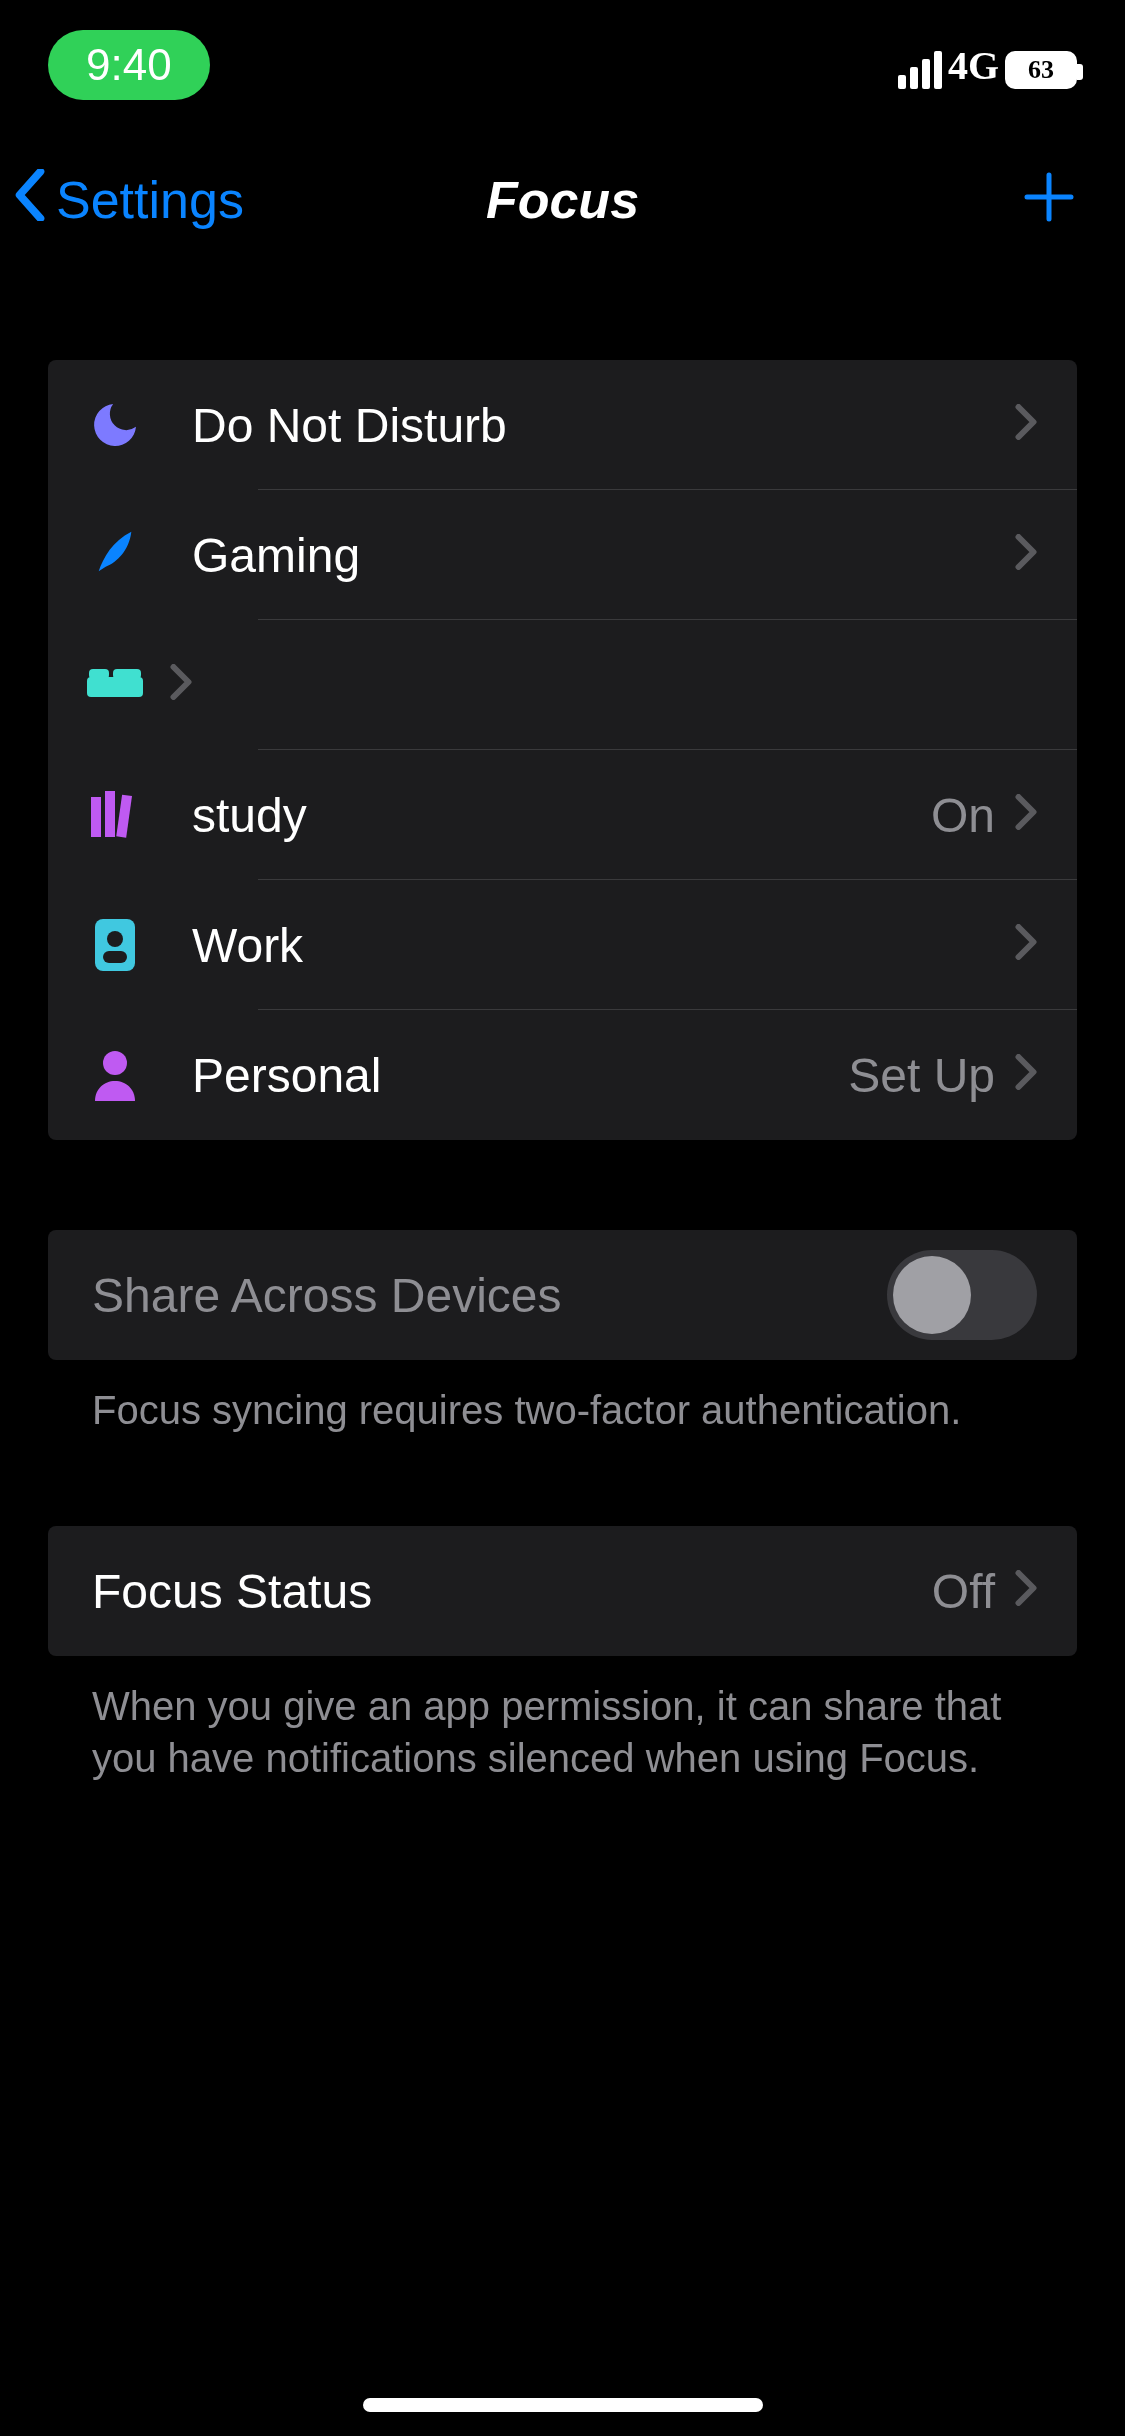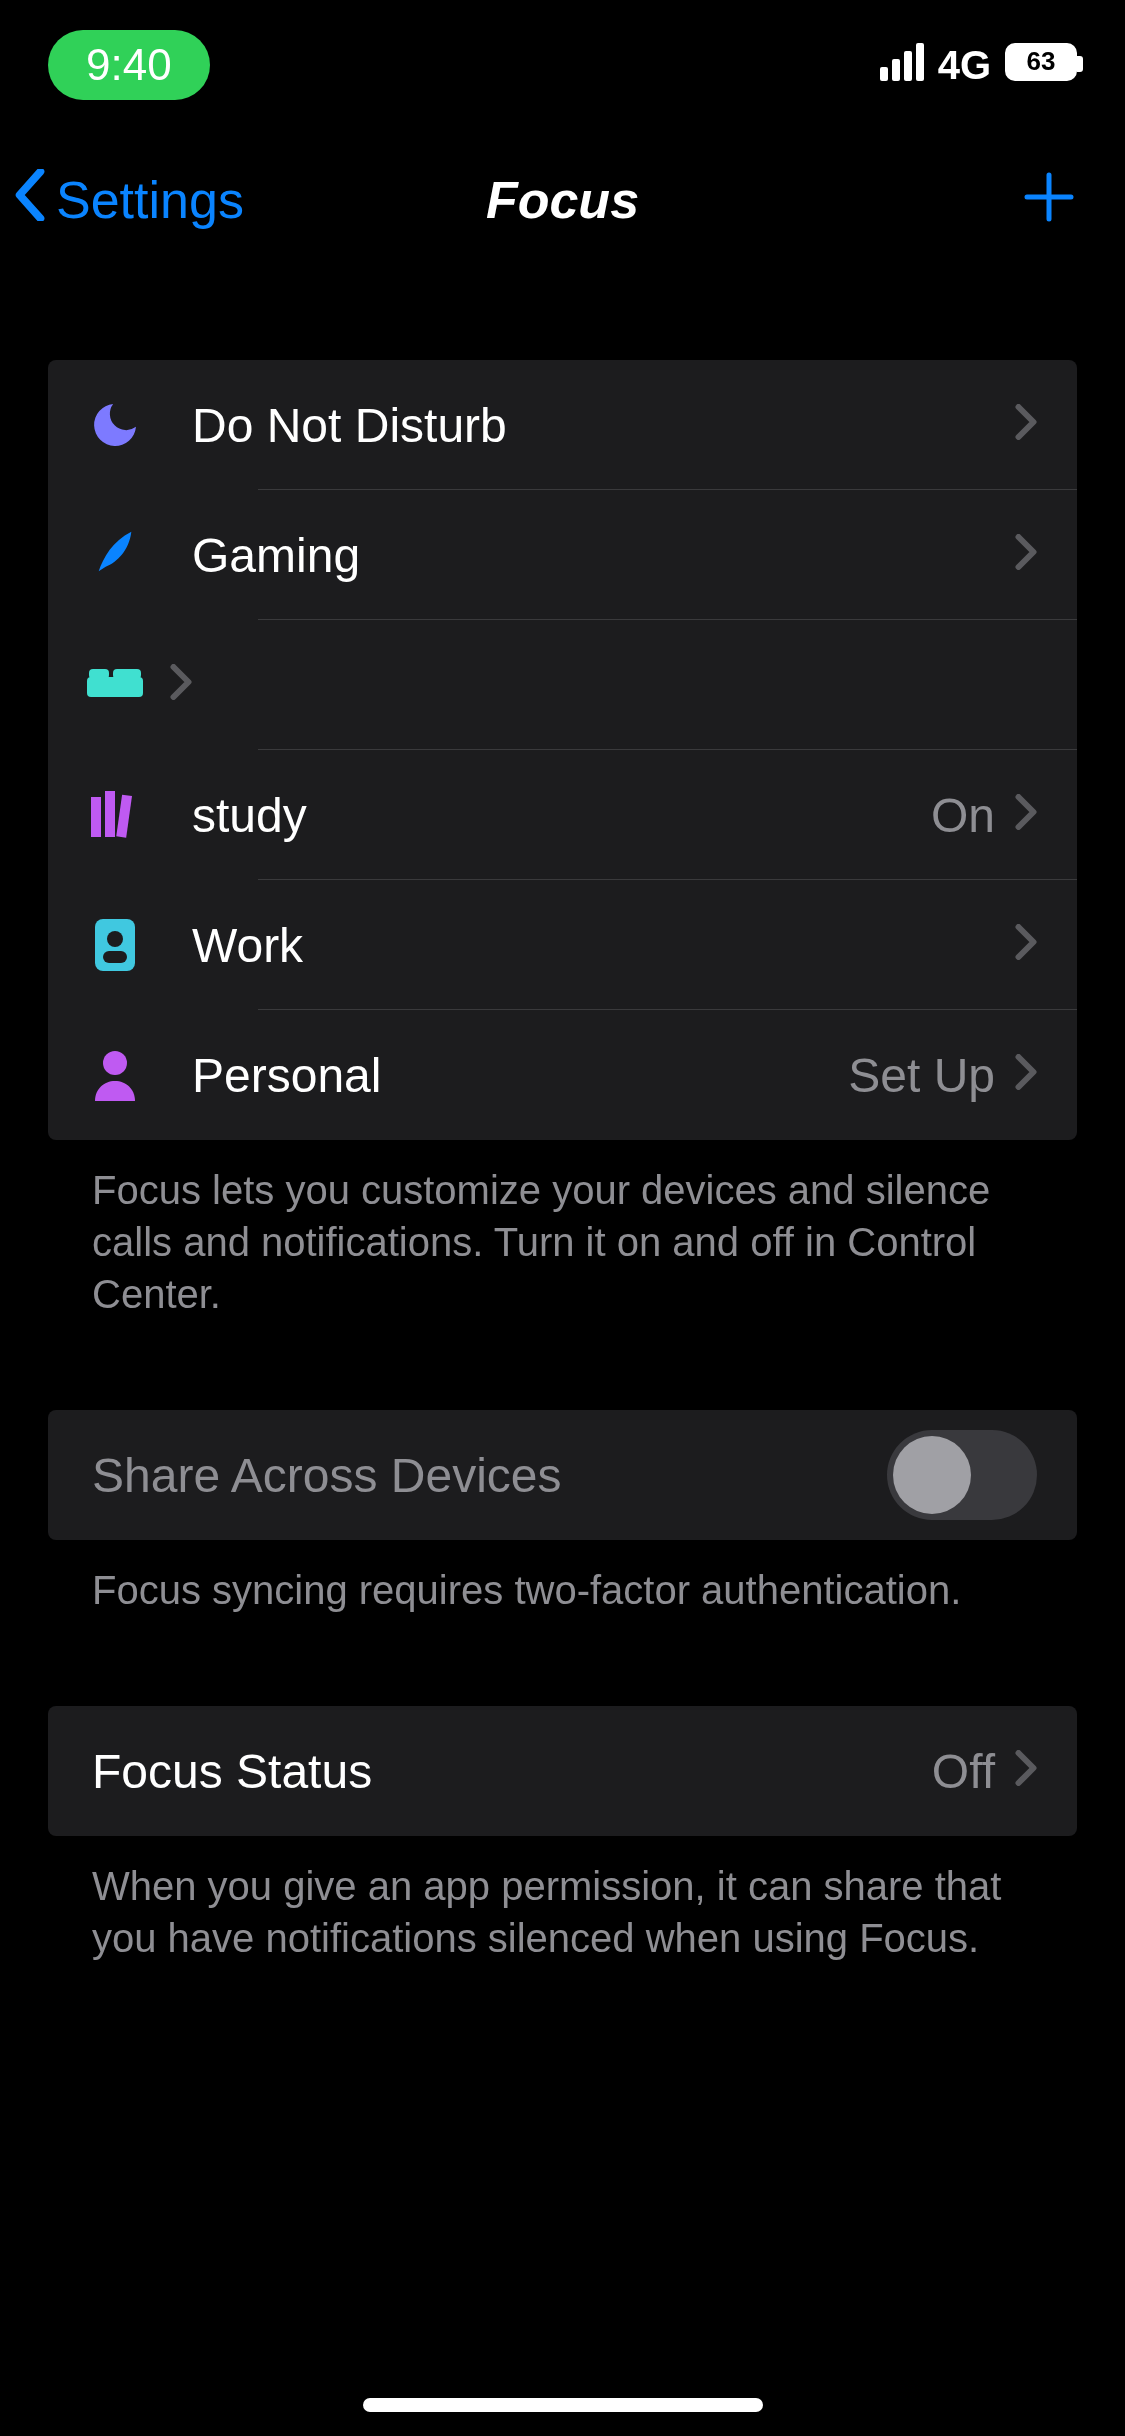--- a/index.html
+++ b/index.html
@@ -23,25 +23,26 @@
   .time-pill {
     background: #30d158;
     border-radius: 60px;
     padding: 10px 38px;
     font-size: 44px;
     font-weight: 400;
     color: #fff;
   }
   .status-right {
     display: flex;
-    align-items: flex-start;
-    gap: 14px;
+    align-items: flex-end;
+    gap: 6px;
     font-size: 40px;
     font-weight: 600;
     color: #fff;
+    font-family: Liberation Serif, serif;
   }
   .signal-bars { display:flex; align-items:flex-end; gap:4px; }
   .signal-bars span { width:8px; background:#fff; border-radius:2px; }
   .signal-bars span:nth-child(1){height:14px;}
   .signal-bars span:nth-child(2){height:22px;}
   .signal-bars span:nth-child(3){height:30px;}
   .signal-bars span:nth-child(4){height:38px;}
   .battery {
     border: 3px solid #fff;
     border-radius: 10px;
@@ -284,21 +285,20 @@
       <div class="row-label">Personal</div>
       <div class="row-value">Set Up</div>
       <div class="chevron">
         <svg width="22" height="36" viewBox="0 0 14 24">
             <path d="M2 2 L12 12 L2 22" stroke="#5a5a5e" stroke-width="4" fill="none" stroke-linecap="round" stroke-linejoin="round"></path>
           </svg>
       </div>
     </div>
 
   </div>
-  <div class="footer">Focus lets you customize your devices and silence calls and notifications. Turn it on and off in Control Center.</div>
 
   <div class="spacer"></div>
 
   <div class="group">
     <div class="row">
       <div class="row-label dim" style="margin-left:12px;">Share Across Devices</div>
       <div class="toggle">
         <div class="toggle-knob"></div>
       </div>
     </div>

